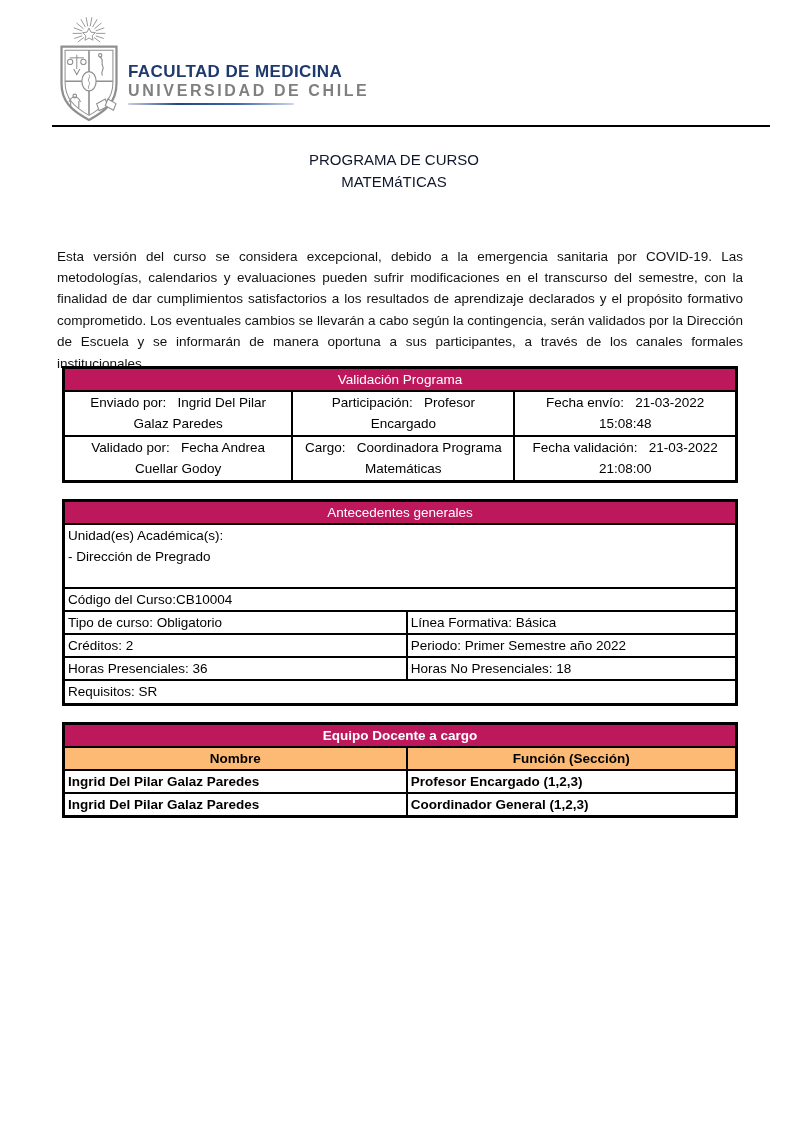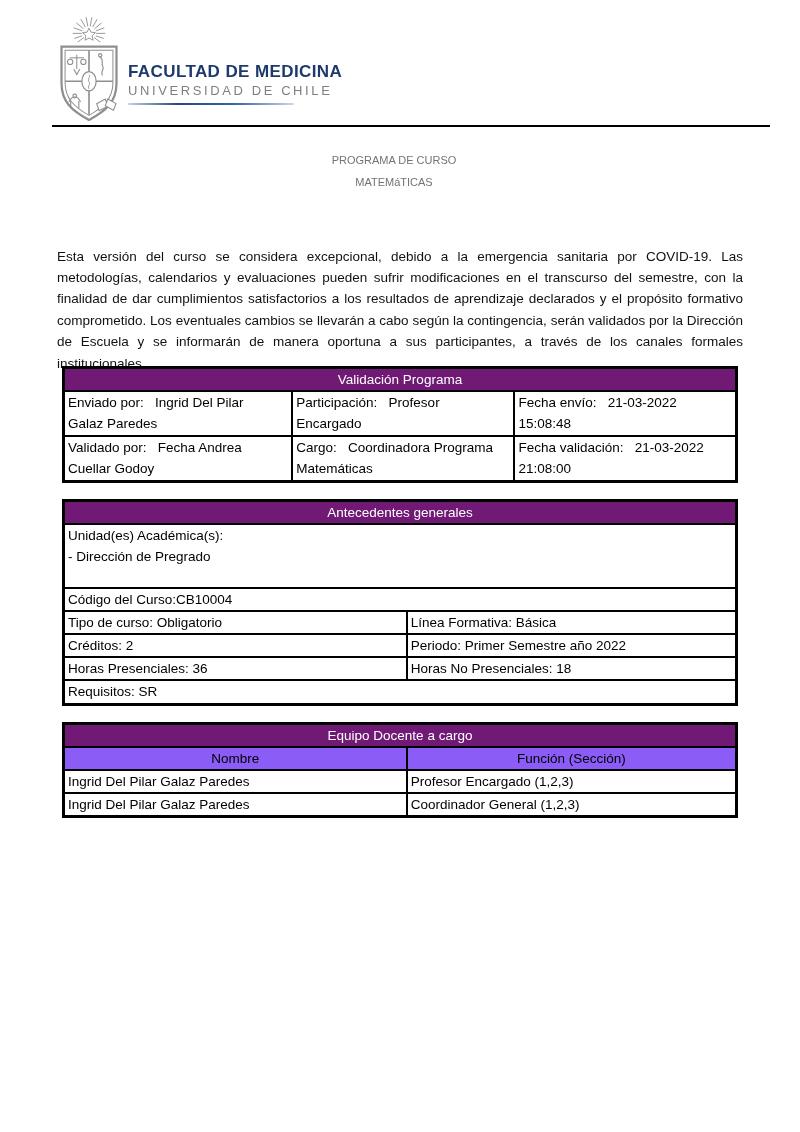--- a/index.html
+++ b/index.html
@@ -11,34 +11,34 @@
     color:#1a1a1a;
     overflow:hidden;
   }
   
   .crest{position:absolute;left:55px;top:12px;width:68px;height:112px;}
   .wordmark{position:absolute;left:128px;top:62px;}
   .wordmark .faculty{
     font-size:17px;font-weight:bold;color:#1e3a6d;letter-spacing:.4px;line-height:20px;
   }
   .wordmark .university{
-    font-size:13px;color:#7f7f7f;letter-spacing:2.6px;line-height:17px;font-weight:400;
+    font-size:16px;color:#7f7f7f;letter-spacing:2.6px;line-height:17px;font-weight:700;
   }
   .brand-underline{
     margin-top:4px;width:166px;height:2px;
     background:linear-gradient(90deg,#c6d0e2 0%,#24477f 30%,#3a66a8 65%,#cdd6e6 100%);
     border-radius:1px;
   }
   .header-rule{
     position:absolute;left:52px;top:125px;width:718px;height:2px;background:#000;
   }
   
   .doc-title{
     position:absolute;left:0;right:12px;top:149px;text-align:center;
-    font-size:11px;line-height:22px;color:#737373;
+    font-size:15px;line-height:22px;color:#0f172a;
   }
   
   .intro{
     position:absolute;left:57px;top:232px;width:686px;
     font-size:13.5px;line-height:21.4px;text-align:justify;color:#111;
   }
   
   table.doc{
     position:absolute;left:62px;width:676px;
     border-collapse:collapse;border:3px solid #000;
@@ -47,34 +47,34 @@
   }
   table.doc td{
     border:2px solid #000;
     padding:0 3px;
     vertical-align:top;
     line-height:21px;
     white-space:pre-wrap;
     overflow:hidden;
   }
   td.thead-blue{
-    background:#701a75;color:#ffffff;text-align:center;vertical-align:middle;
+    background:#be185d;color:#ffffff;text-align:center;vertical-align:middle;
     line-height:19px;white-space:normal;
   }
   td.thead-gray{
-    background:#8b5cf6;text-align:center;vertical-align:middle;white-space:normal;
+    background:#fdba74;text-align:center;vertical-align:middle;white-space:normal;
   }
   tr.h21{height:21px;}
   tr.h23{height:23px;}
   tr.h24{height:24px;}
-  tr.h45{height:45px;}
+  tr.h45{height:45px;text-align:center;}
   tr.h64{height:64px;}
   .tbl-validacion{top:366px;}
   .tbl-antecedentes{top:499px;}
-  .tbl-equipo{top:722px;}
+  .tbl-equipo{top:722px;font-weight:bold;}
   
   .page-number{
     position:absolute;left:640px;top:1099px;width:64px;
     text-align:center;font-size:10.5px;color:#111;margin-top:48px;
   }
   .footer-bar{
     position:absolute;left:24px;top:1121px;width:752px;height:5px;background:#203864;
   }
   .footer-bar .cap{
     position:absolute;left:0;top:0;width:3px;height:5px;background:#7c2525;

